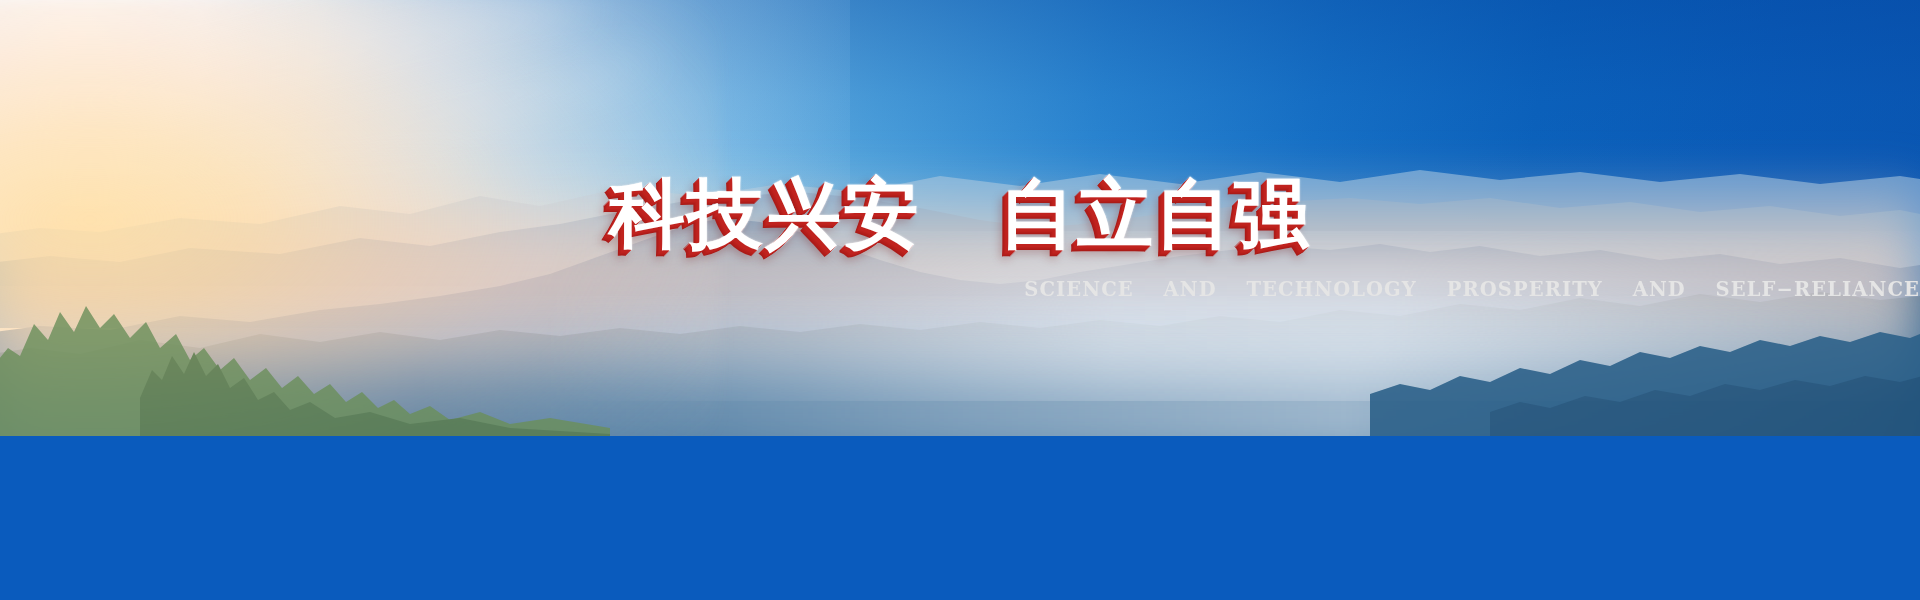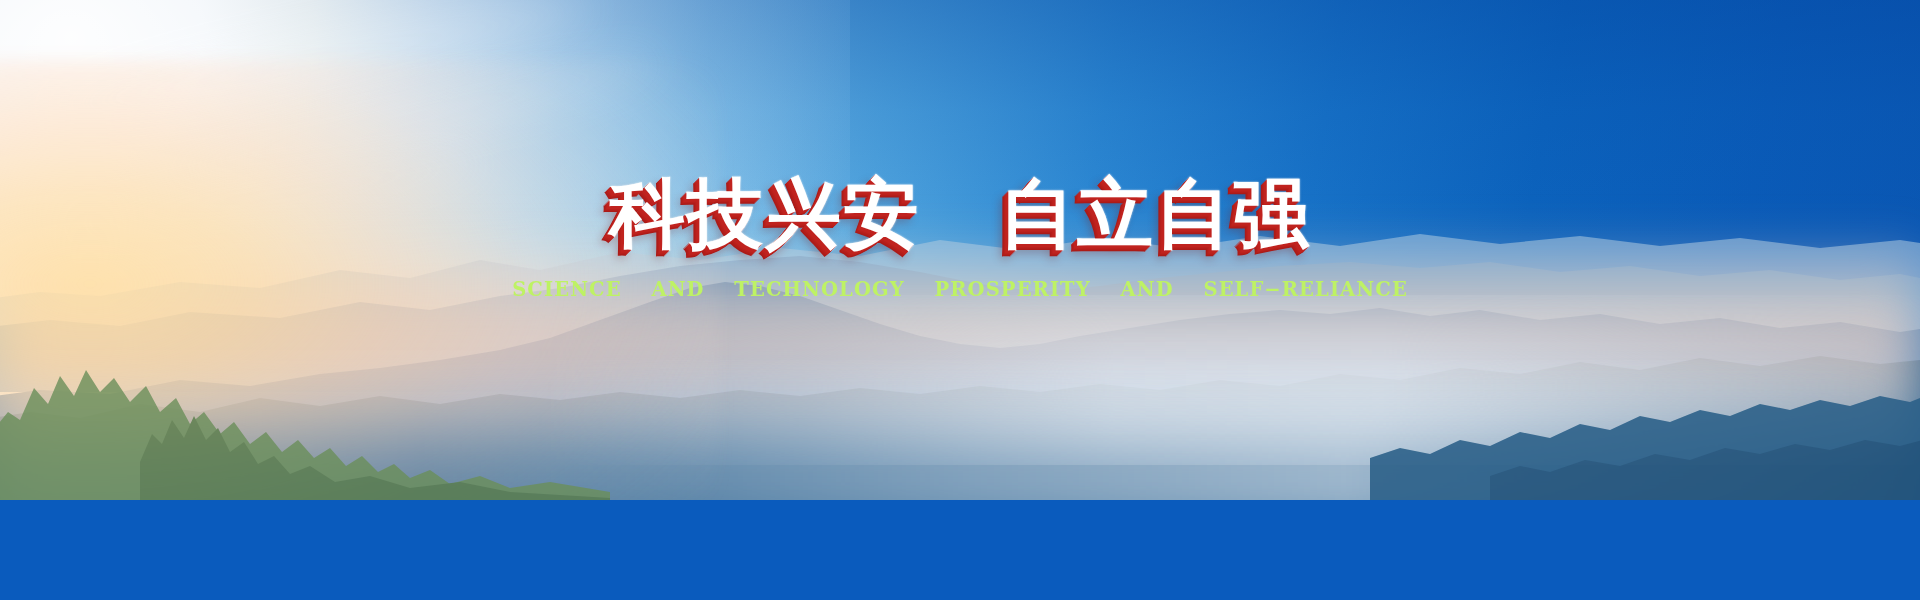--- a/index.html
+++ b/index.html
@@ -7,21 +7,21 @@
     padding: 0;
     background: #0a5bbd;
   }
   body {
     font-family: "Liberation Sans", sans-serif;
   }
 
   #banner {
     position: relative;
     width: 1920px;
-    height: 500px;
+    height: 436px;
     overflow: hidden;
     background: #0c62c4;
   }
 
   
   .sky-base {
     position: absolute;
     inset: 0;
     background: linear-gradient(100deg,
         #f3fafd 0%,
@@ -178,22 +178,23 @@
        -7px  8px 10px rgba(120,20,18,.35);
   }
 
   .subline {
     margin: 26px 0 0 0;
     font-family: "DejaVu Serif", "Liberation Serif", serif;
     font-weight: bold;
     font-size: 19.5px;
     letter-spacing: 1.1px;
     word-spacing: 7px;
-    color: #bef264;
+    color: #e5e5e5;
     white-space: pre;
+    text-align: right;
   }
 </style>
 </head>
 <body>
 
 <div id="banner">
 
   <div class="sky-base"></div>
   <div class="sky-vert"></div>
   <div class="sun-glow"></div>

